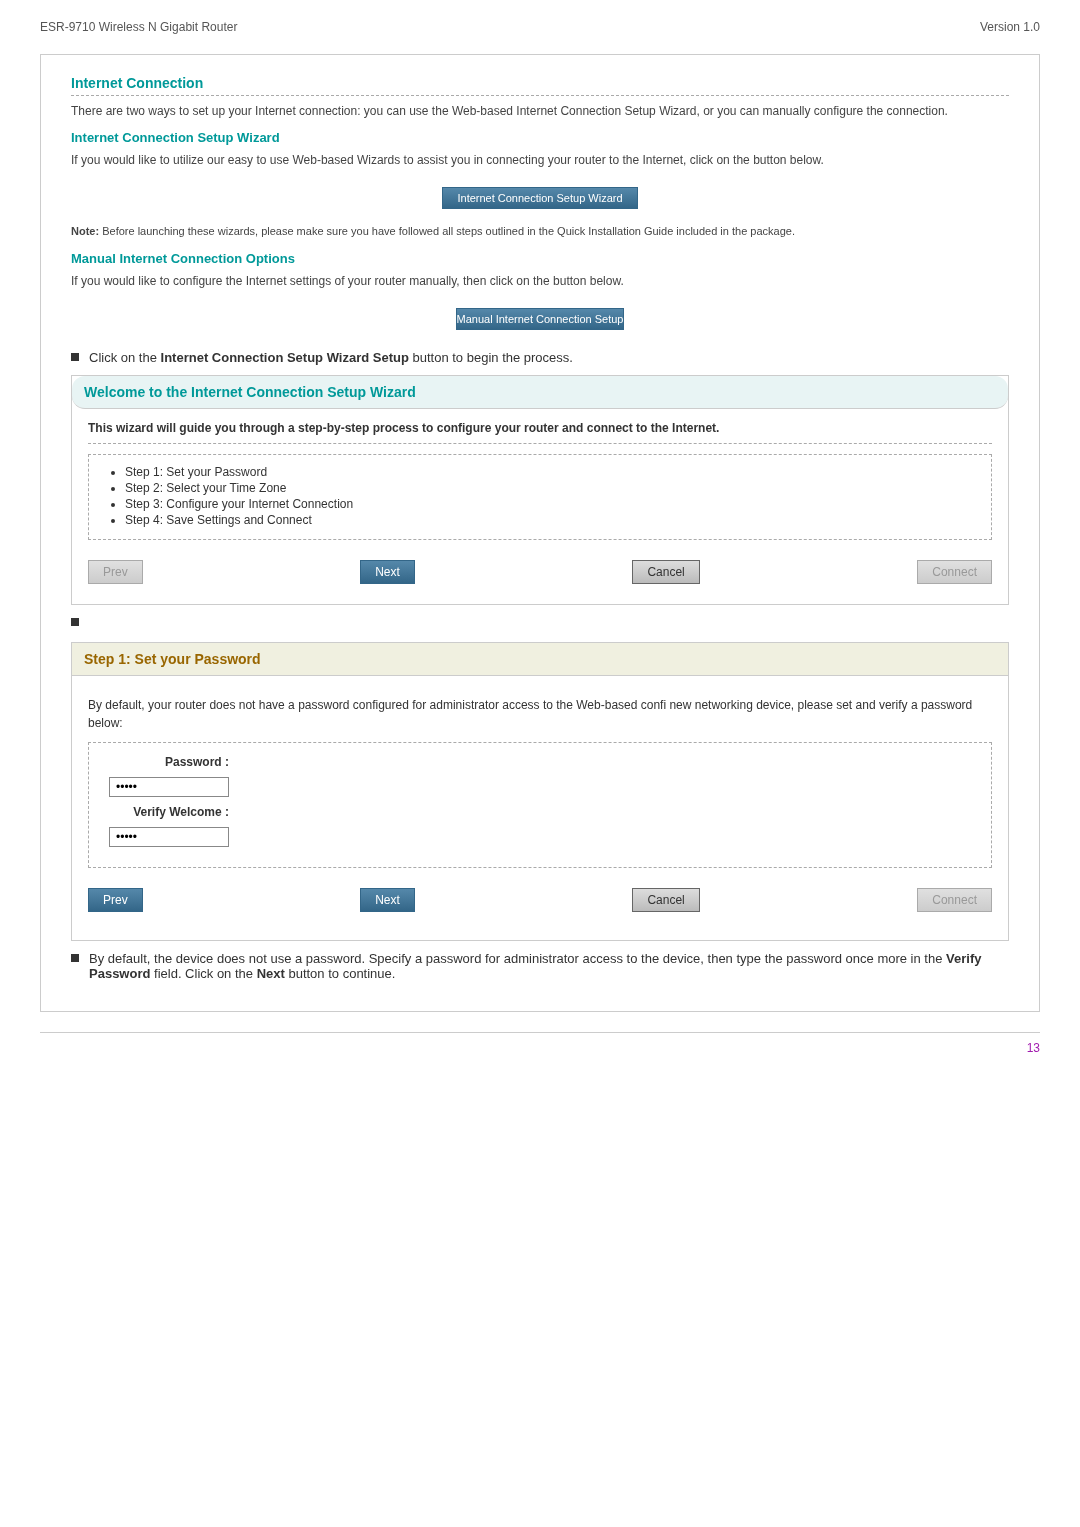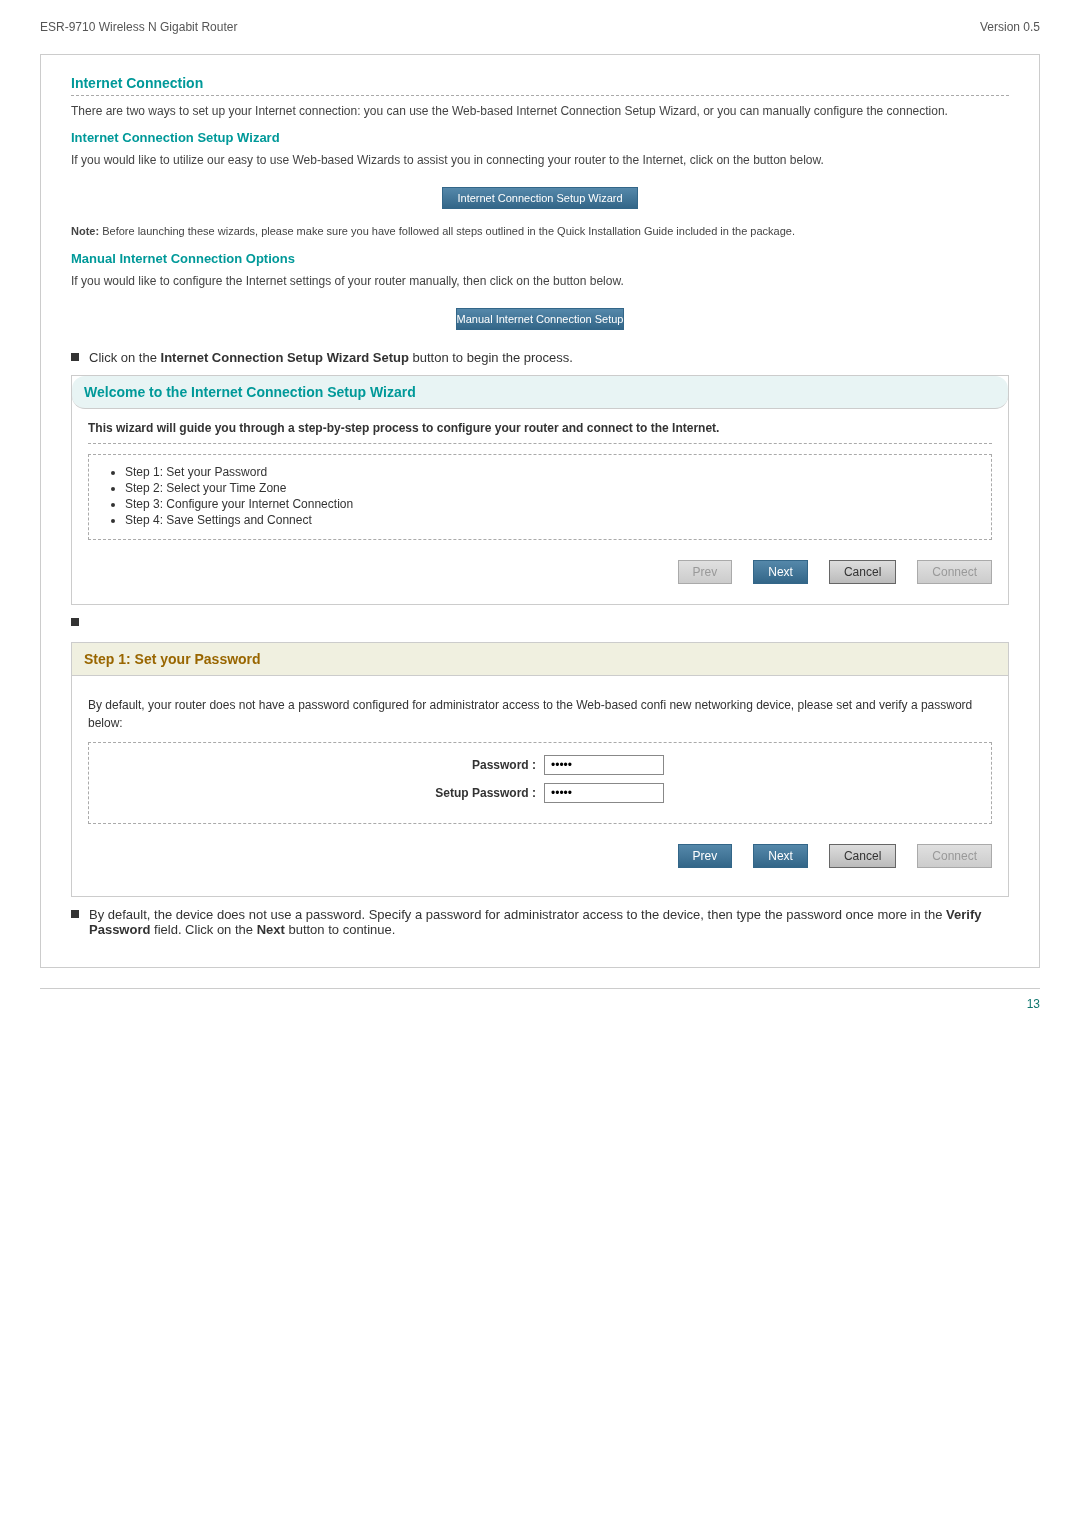--- a/index.html
+++ b/index.html
@@ -121,22 +121,22 @@
       list-style: disc;
       padding-left: 20px;
     }
     .steps-box ul li {
       font-size: 12px;
       color: #333;
       margin-bottom: 2px;
     }
     .button-row {
       display: flex;
-      justify-content: flex-end;
-      gap: 21px;
+      justify-content: space-between;
+      gap: 4px;
       padding: 8px 0;
     }
     .nav-button {
       padding: 4px 14px;
       font-size: 12px;
       border: 1px solid #666;
       cursor: pointer;
       background: linear-gradient(to bottom, #ddd, #bbb);
       color: #333;
     }
@@ -176,57 +176,58 @@
     }
     .password-form {
       border: 1px dashed #aaa;
       padding: 12px 20px;
       margin-bottom: 12px;
       text-align: center;
     }
     .form-row {
       display: flex;
       justify-content: center;
-      align-items: center;
+      align-items: flex-start;
       margin-bottom: 8px;
       gap: 8px;
+      flex-direction: column;
     }
     .form-label {
       font-size: 12px;
       font-weight: bold;
       text-align: right;
       min-width: 120px;
     }
     .form-input {
       border: 1px solid #888;
       padding: 2px 6px;
       font-size: 12px;
       width: 120px;
       background: #fff;
     }
     .page-footer {
       text-align: right;
       font-size: 12px;
-      color: #0f766e;
+      color: #a21caf;
       margin-top: 20px;
       border-top: 1px solid #ccc;
       padding-top: 8px;
     }
     .button-center-row {
       display: flex;
       justify-content: center;
       margin: 8px 0;
     }
   </style>
 </head>
 <body>
 
 <div class="page-header">
   <span>ESR-9710 Wireless N Gigabit Router</span>
-  <span>Version 0.5</span>
+  <span>Version 1.0</span>
 </div>
 
 <div class="main-content">
 
   <div>
     <div class="section-title">Internet Connection</div>
     <p class="section-text">There are two ways to set up your Internet connection: you can use the Web-based Internet Connection Setup Wizard, or you can manually configure the connection.</p>
 
     <div>
       <div class="subsection-title">Internet Connection Setup Wizard</div>
@@ -288,21 +289,21 @@
       <div class="password-box-header-title">Step 1: Set your Password</div>
     </div>
     <div class="password-box-body">
       <p class="password-intro-text">By default, your router does not have a password configured for administrator access to the Web-based confi new networking device, please set and verify a password below:</p>
       <div class="password-form">
         <div class="form-row">
           <span class="form-label">Password :</span>
           <input type="password" class="form-input" value="12345" style="">
         </div>
         <div class="form-row">
-          <span class="form-label">Setup Password :</span>
+          <span class="form-label">Verify Welcome :</span>
           <input type="password" class="form-input" value="12345" style="">
         </div>
       </div>
       <div class="button-row">
         <button class="nav-button active">Prev</button>
         <button class="nav-button active">Next</button>
         <button class="nav-button">Cancel</button>
         <button class="nav-button disabled">Connect</button>
       </div>
     </div>

